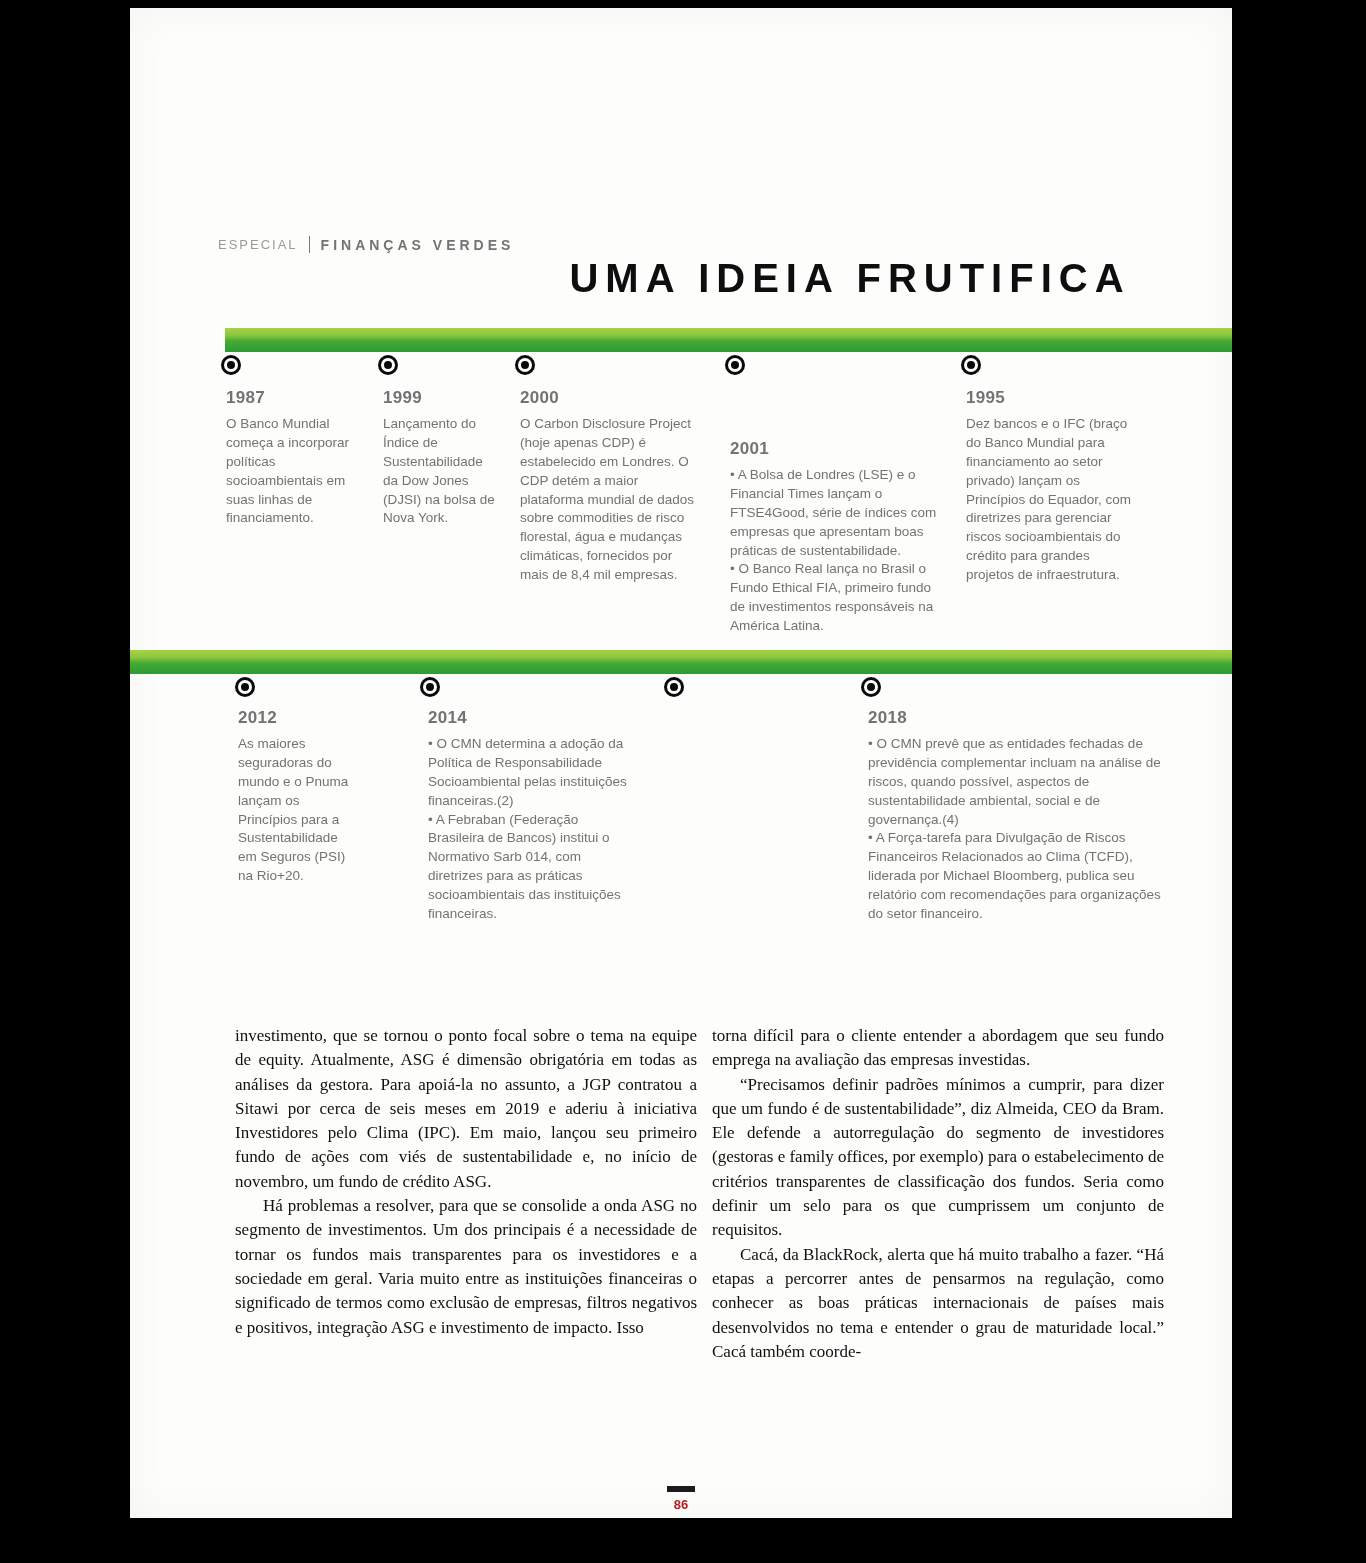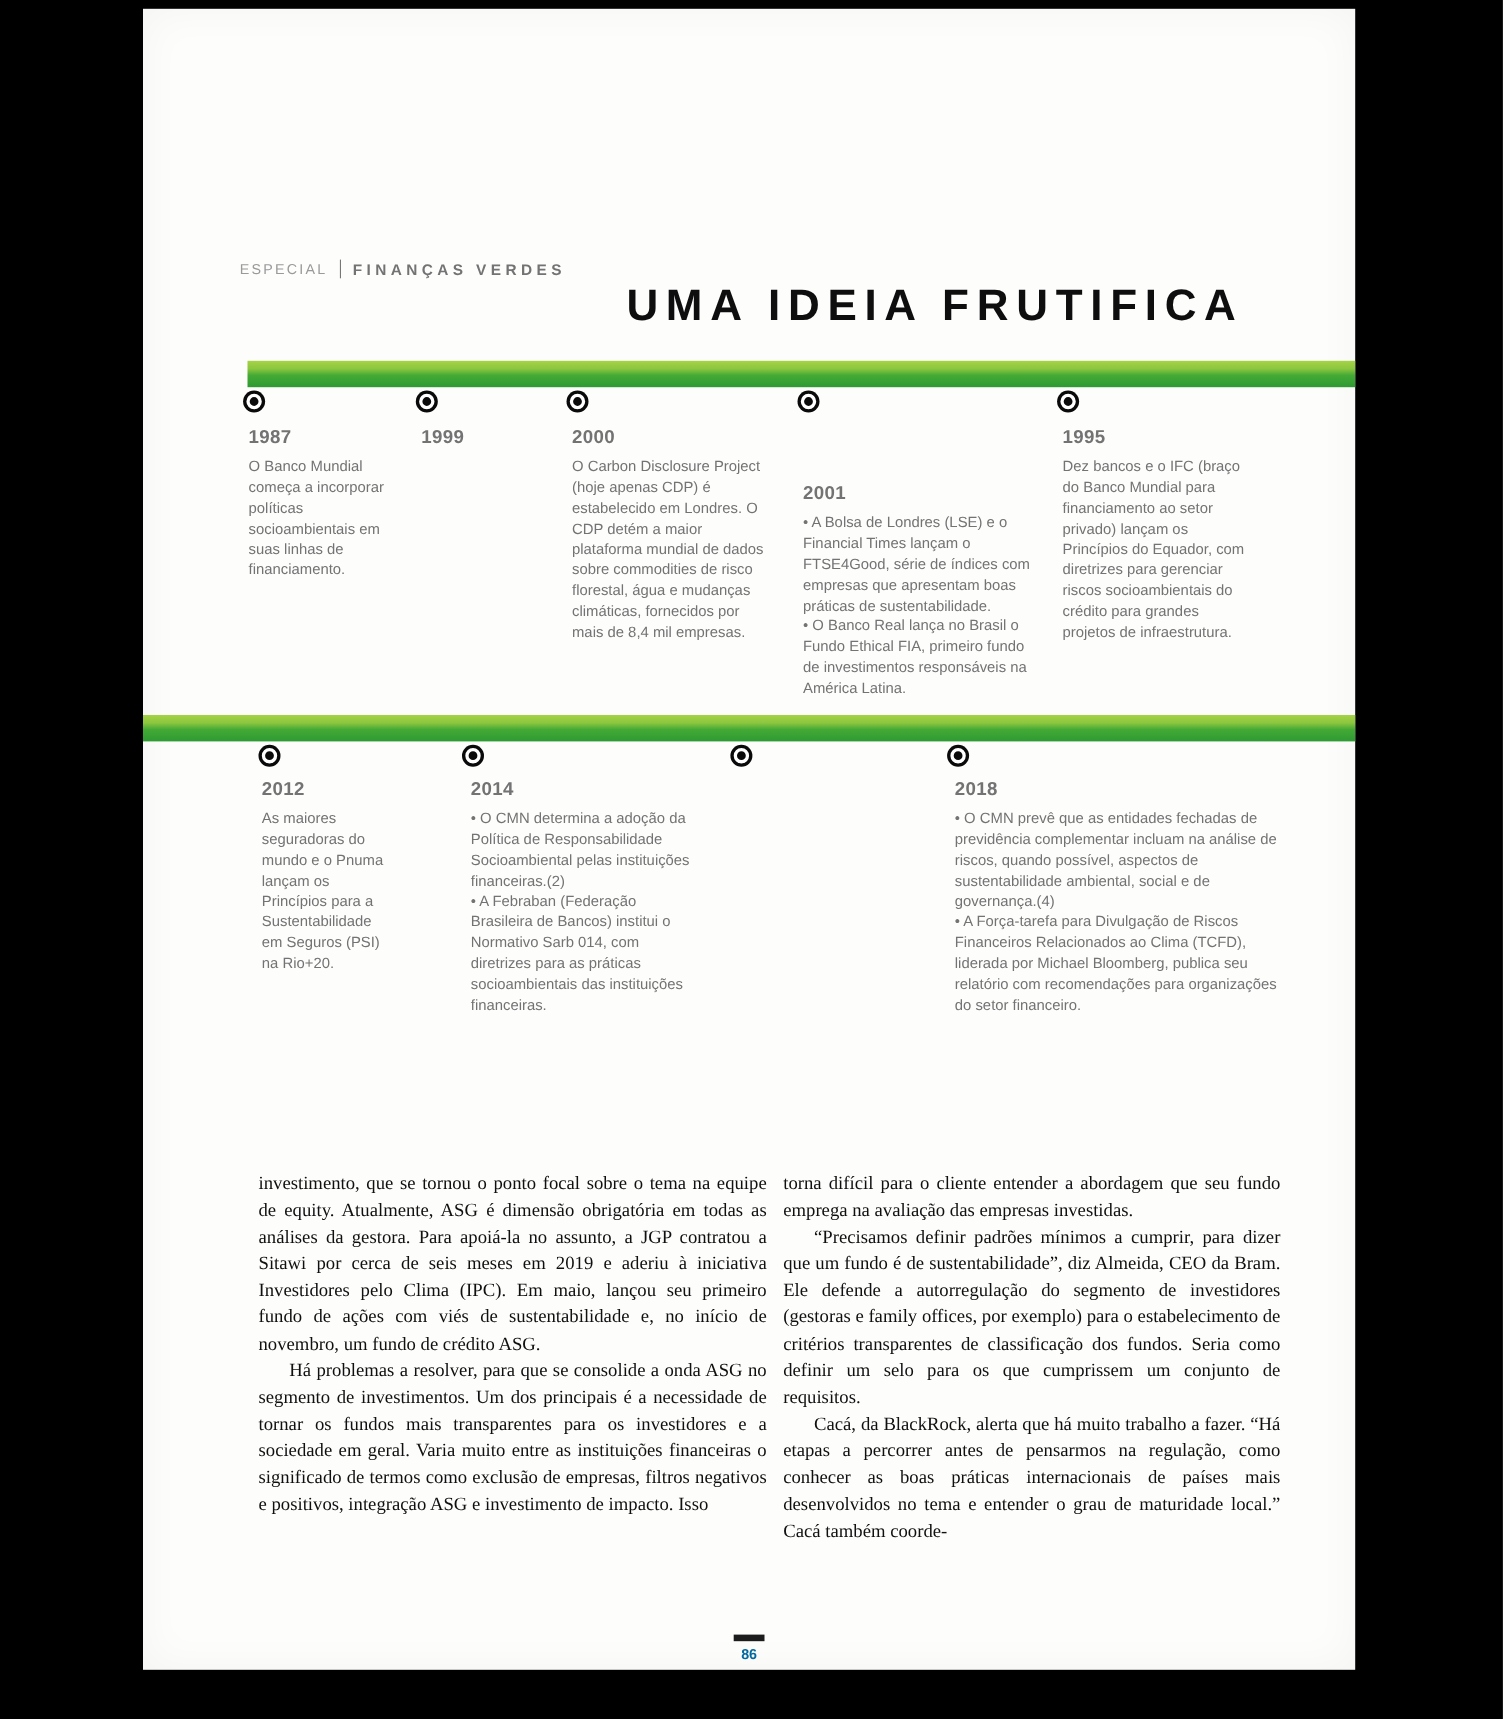--- a/index.html
+++ b/index.html
@@ -95,21 +95,21 @@
     letter-spacing: 0.3px;
   }
   .tl-text {
     font-size: 13.5px;
     line-height: 1.4;
     white-space: pre-line;
   }
   
   .article-col {
     position: absolute;
-    top: 1056px;
+    top: 1016px;
     font-family: "Liberation Serif", serif;
     font-size: 17px;
     line-height: 1.43;
     color: #101010;
     text-align: justify;
   }
   .article-col p { margin: 0; }
   .article-col p.indent { text-indent: 28px; }
   .col-left  { left: 105px; width: 462px; }
   .col-right { left: 582px; width: 452px; }
@@ -124,21 +124,21 @@
   .footer-rule {
     display: block;
     width: 28px;
     height: 6px;
     background: #1c1c1c;
     margin: 0 auto 3px auto;
   }
   .page-number {
     font-size: 13px;
     font-weight: bold;
-    color: #0369a1;
+    color: #b91c1c;
   }
 </style>
 </head>
 <body>
 
 <div class="stage">
   <div class="page">
 
     <div class="kicker-row">
       <span class="kicker">ESPECIAL</span>
@@ -154,20 +154,21 @@
     <span class="dot" style="left:388px; top:350px;"></span>
     <span class="dot" style="left:598px; top:350px;"></span>
     <span class="dot" style="left:834px; top:350px;"></span>
 
     <div class="tl-item" style="left:96px;  top:380px; width:128px;">
       <div class="tl-year">1987</div>
       <div class="tl-text">O Banco Mundial começa a incorporar políticas socioambientais em suas linhas de financiamento.</div>
     </div>
     <div class="tl-item" style="left:253px; top:380px; width:118px;">
       <div class="tl-year">1999</div>
+      <div class="tl-text">Lançamento do Índice de Sustentabilidade da Dow Jones (DJSI) na bolsa de Nova York.</div>
     </div>
     <div class="tl-item" style="left:390px; top:380px; width:182px;">
       <div class="tl-year">2000</div>
       <div class="tl-text">O Carbon Disclosure Project (hoje apenas CDP) é estabelecido em Londres. O CDP detém a maior plataforma mundial de dados sobre commodities de risco florestal, água e mudanças climáticas, fornecidos por mais de 8,4 mil empresas.</div>
     </div>
     <div class="tl-item" style="left:600px; top:397px; width:214px;margin-top:34px;">
       <div class="tl-year">2001</div>
       <div class="tl-text">• A Bolsa de Londres (LSE) e o Financial Times lançam o FTSE4Good, série de índices com empresas que apresentam boas práticas de sustentabilidade.
 • O Banco Real lança no Brasil o Fundo Ethical FIA, primeiro fundo de investimentos responsáveis na América Latina.</div>
     </div>

